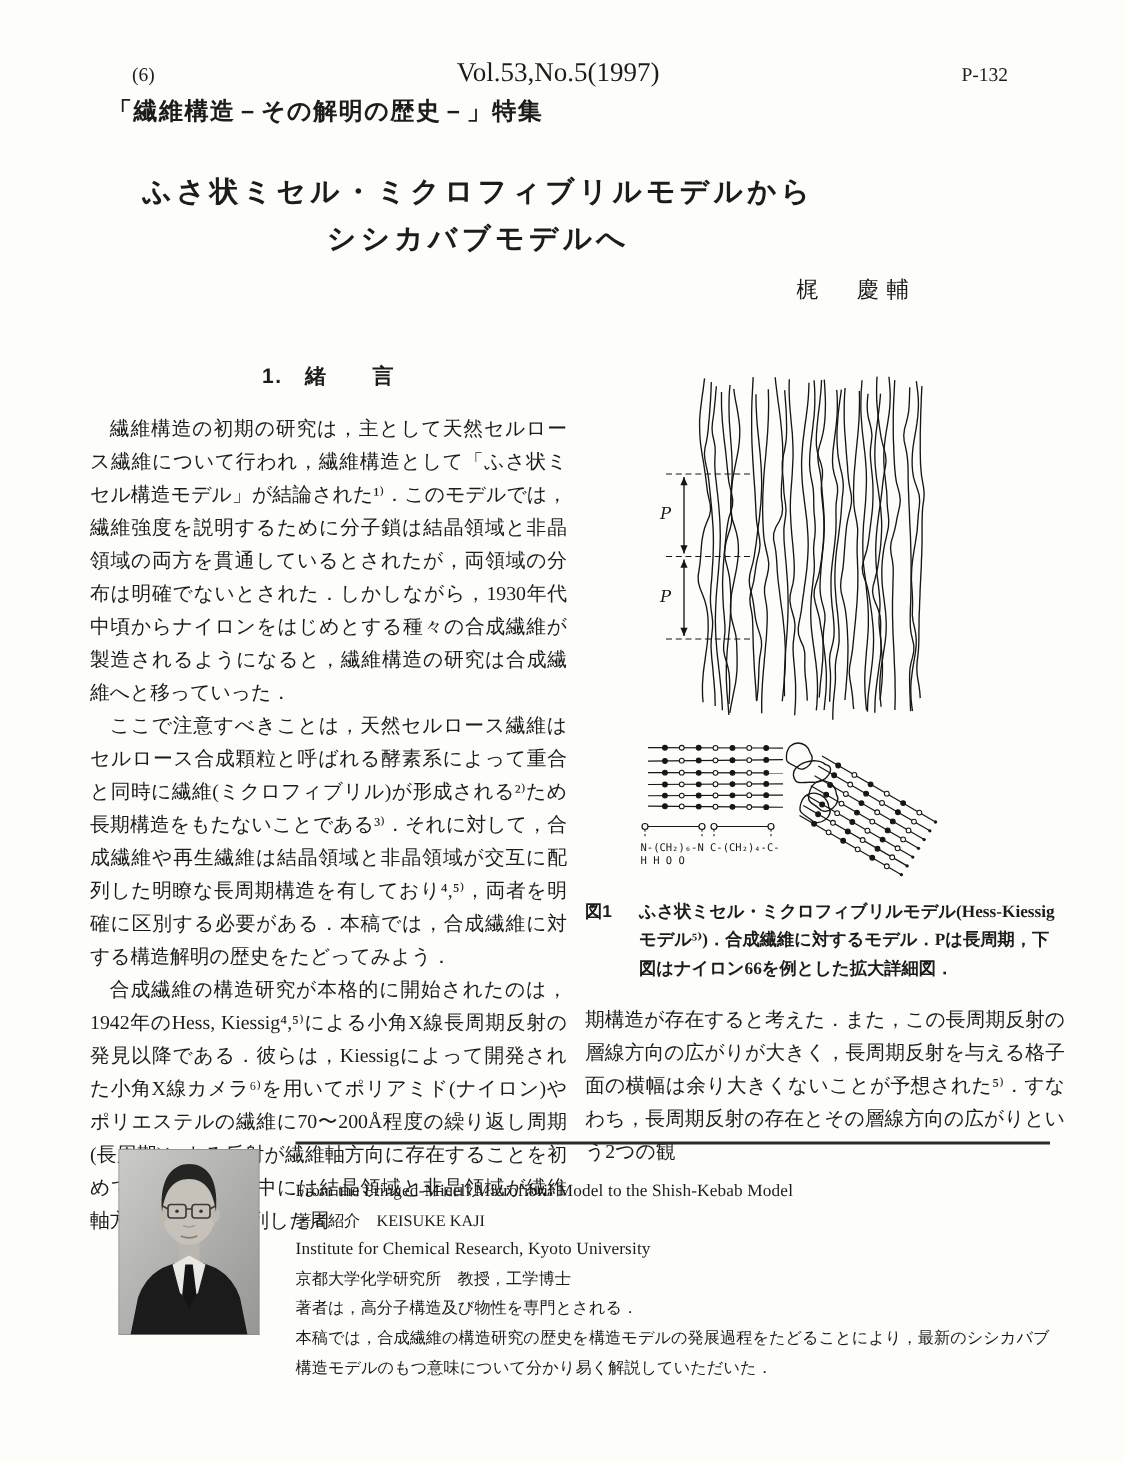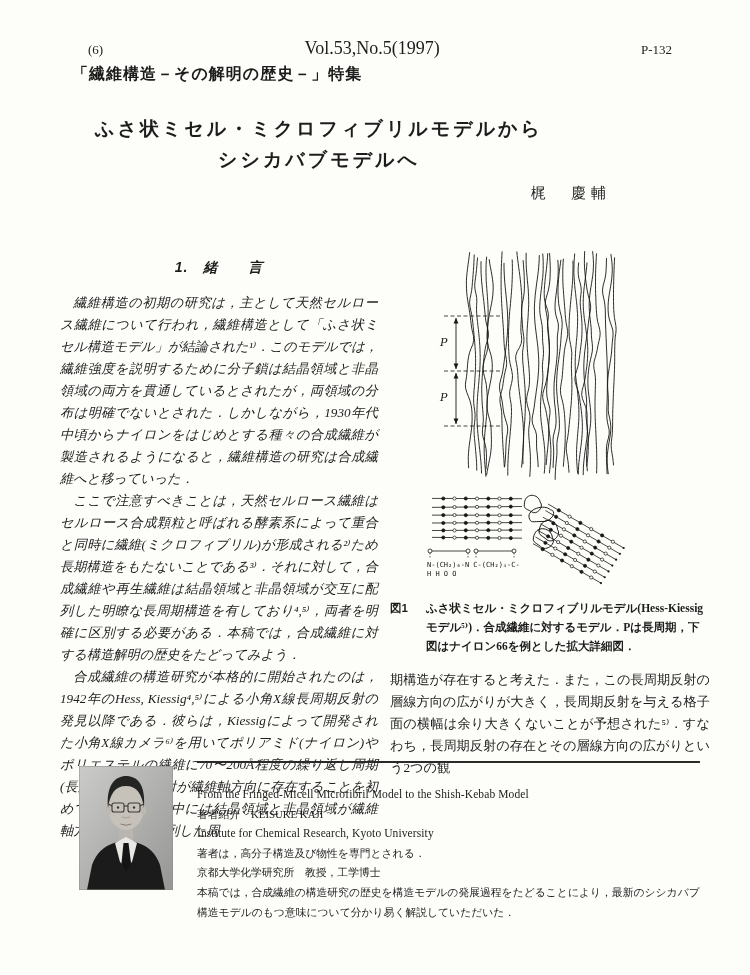--- a/index.html
+++ b/index.html
@@ -12,21 +12,21 @@
   .pagehead .vol{font-size:18px;}
   .special{position:absolute;top:64px;left:72px;font-size:16px;font-weight:600;letter-spacing:1px;}
 
   
   .title{position:absolute;top:100px;left:0;width:638px;text-align:center;
          font-family:"Liberation Sans","DejaVu Sans",sans-serif;font-weight:bold;
          font-size:19px;line-height:31px;letter-spacing:3px;}
   .author{position:absolute;top:184px;right:139px;font-size:15px;letter-spacing:5px;}
 
   
-  .col-left{position:absolute;left:60px;top:255px;width:318px;font-style:italic;}
+  .col-left{position:absolute;left:60px;top:238px;width:318px;}
   .col-right{position:absolute;left:390px;top:248px;width:320px;}
   .sechead{font-family:"Liberation Sans","DejaVu Sans",sans-serif;font-weight:bold;
            font-size:14px;text-align:center;margin:0 0 13px 0;line-height:24px;letter-spacing:1px;}
   .sechead.second{margin:14px 0 12px 0;}
   p.body{margin:0;font-size:13.2px;line-height:22px;text-align:justify;text-indent:1em;}
   p.body.noindent{text-indent:0;}
 
   
   figure{margin:0;}
   .figsvg{display:block;margin-left:28px;}
@@ -271,18 +271,18 @@
       <path d="M43 51 Q47 53 51 51" stroke="#9a948a" stroke-width="0.8" fill="none"></path>
       <path d="M41.5 58 Q47 60.5 52.5 58" stroke="#857f75" stroke-width="1" fill="none"></path>
       <rect width="94" height="124" fill="none" stroke="#8b8b89" stroke-width="1"></rect>
     </svg>
   </div>
 
   <div class="biotext">
     <div class="en">From the Fringed-Micell Microfibril Model to the Shish-Kebab Model</div>
     <div>著者紹介　KEISUKE KAJI</div>
     <div class="en">Institute for Chemical Research,  Kyoto University</div>
+    <div>京都大学化学研究所　教授，工学博士</div>
     <div>著者は，高分子構造及び物性を専門とされる．</div>
-    <div>京都大学化学研究所　教授，工学博士</div>
     <div>本稿では，合成繊維の構造研究の歴史を構造モデルの発展過程をたどることにより，最新のシシカバブ構造モデルのもつ意味について分かり易く解説していただいた．</div>
   </div>
 
 </div>
 
 </body></html>

